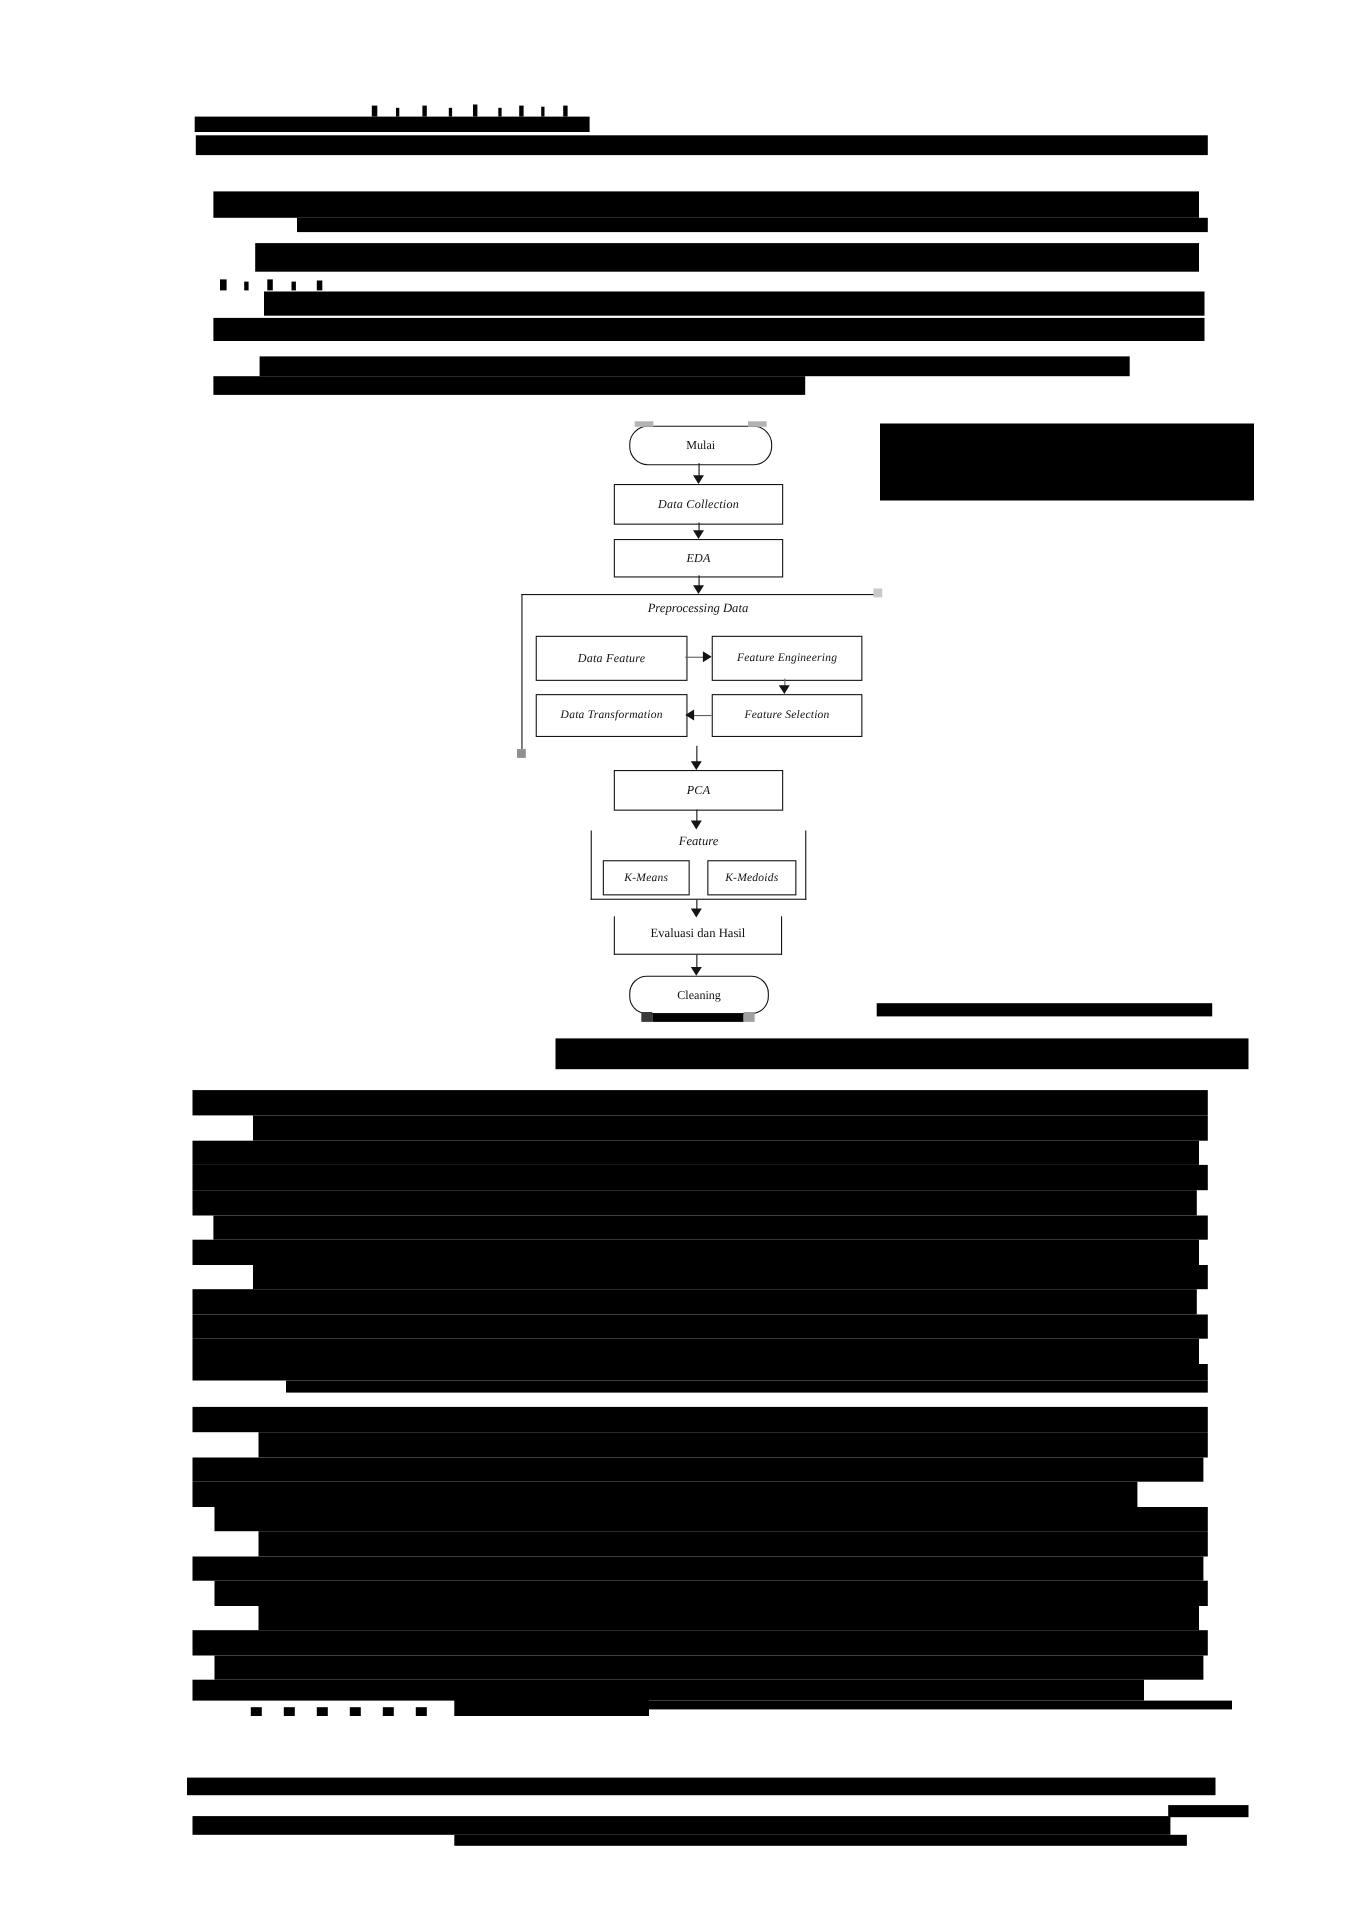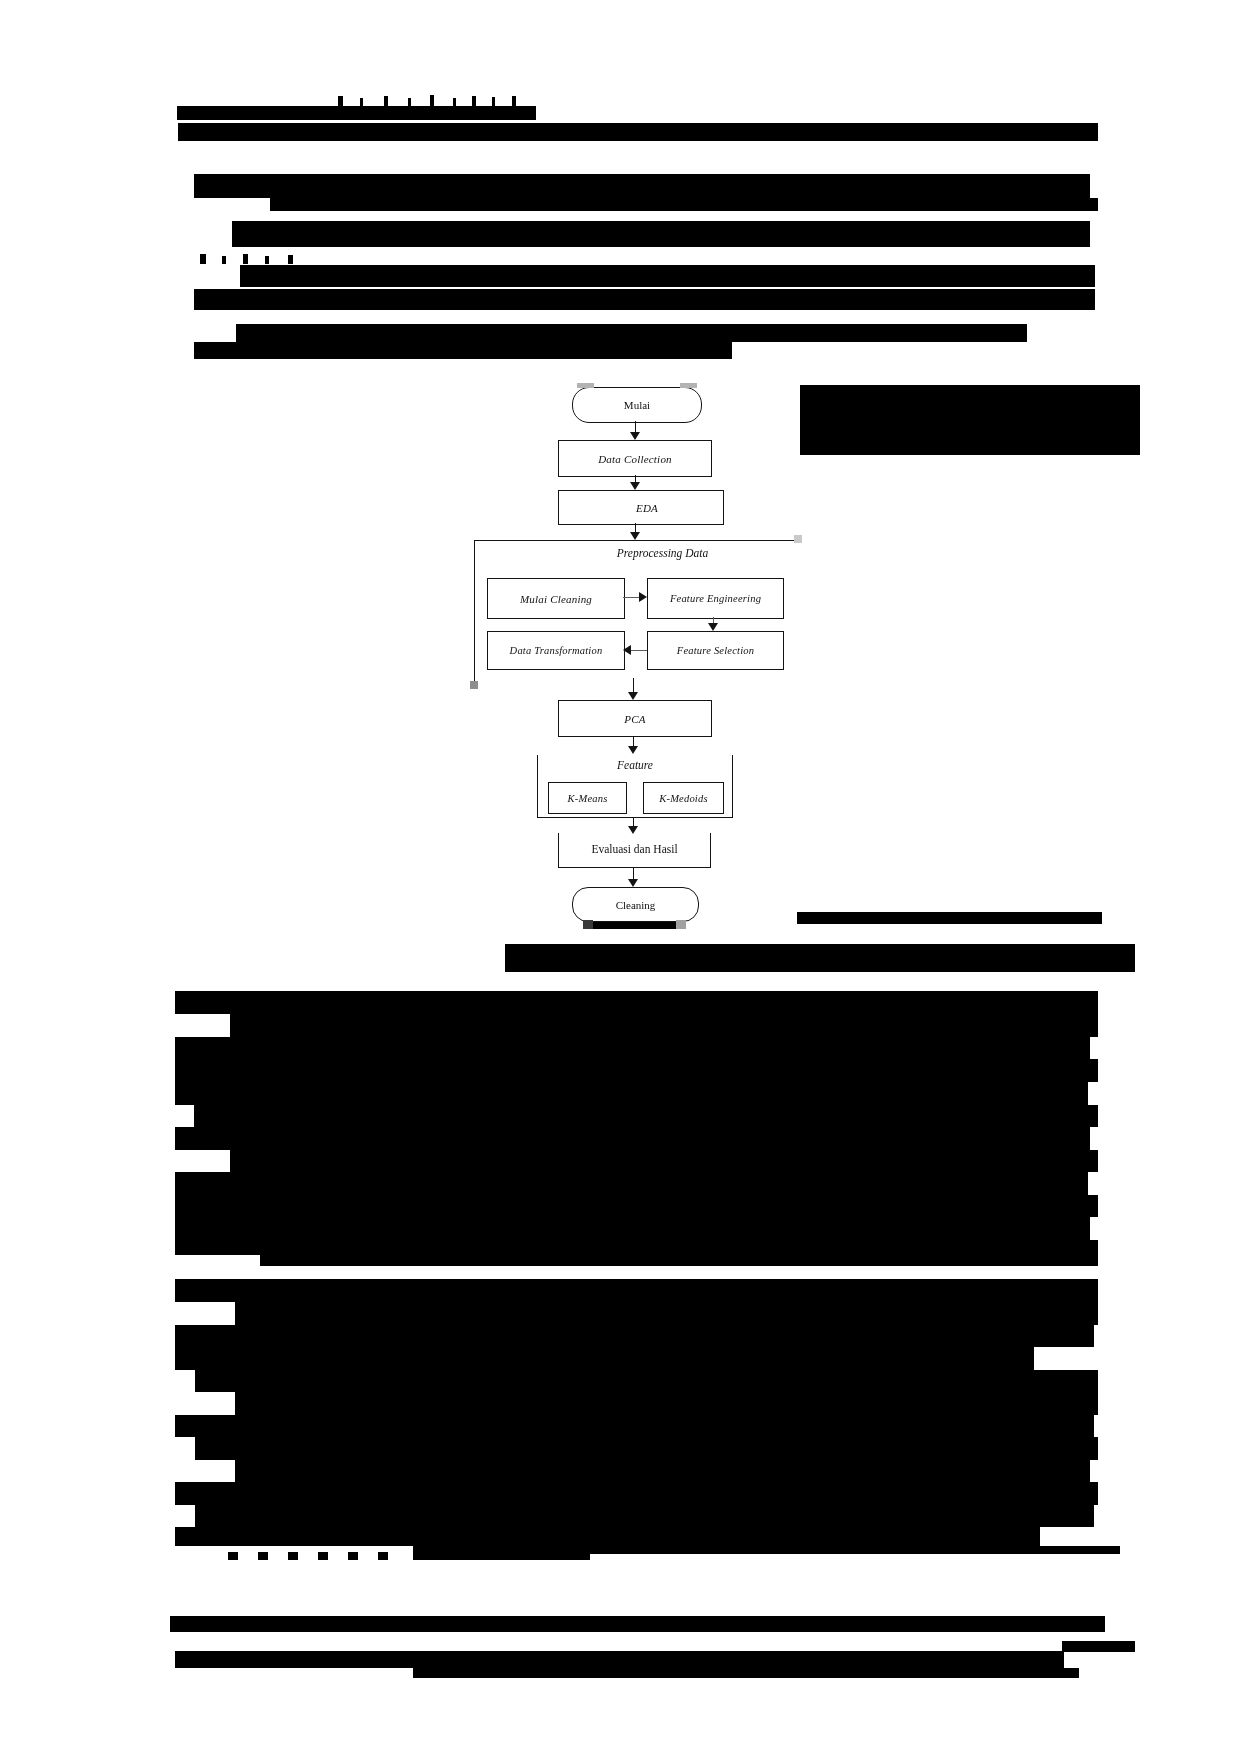--- a/index.html
+++ b/index.html
@@ -114,29 +114,29 @@
   <div>
 
     <div class="fc-term" style="left:572px;top:387px;width:128px;height:34px;">Mulai</div>
 
     <div class="av" style="left:630px;top:421px;height:19px;"></div>
 
     <div class="fc-box" style="left:558px;top:440px;width:152px;height:35px;">Data Collection</div>
 
     <div class="av" style="left:630px;top:475px;height:15px;"></div>
 
-    <div class="fc-box" style="left:558px;top:490px;width:152px;height:33px;padding-left:12px;">EDA</div>
+    <div class="fc-box" style="left:558px;top:490px;width:152px;height:33px;">EDA</div>
 
     <div class="av" style="left:630px;top:523px;height:17px;"></div>
 
     <div class="fc-line" style="left:474px;top:540px;width:321px;height:1.4px;"></div>
     <div class="fc-line" style="left:474px;top:540px;width:1.4px;height:141px;"></div>
-    <div class="fc-label" style="left:502px;top:547px;width:321px;">Preprocessing Data</div>
+    <div class="fc-label" style="left:474px;top:547px;width:321px;">Preprocessing Data</div>
 
-    <div class="fc-box" style="left:487px;top:578px;width:136px;height:39px;">Mulai Cleaning</div>
+    <div class="fc-box" style="left:487px;top:578px;width:136px;height:39px;">Data Feature</div>
     <div class="fc-box" style="left:647px;top:578px;width:135px;height:39px;font-size:10.5px;">Feature Engineering</div>
     <div class="ah right" style="left:623px;top:592px;width:24px;"></div>
 
     <div class="av gray" style="left:708px;top:617px;height:14px;"></div>
 
     <div class="fc-box" style="left:487px;top:631px;width:136px;height:37px;font-size:10.5px;">Data Transformation</div>
     <div class="fc-box" style="left:647px;top:631px;width:135px;height:37px;font-size:10.5px;">Feature Selection</div>
     <div class="ah left" style="left:623px;top:645px;width:24px;"></div>
 
     <div class="av" style="left:628px;top:678px;height:22px;"></div>

